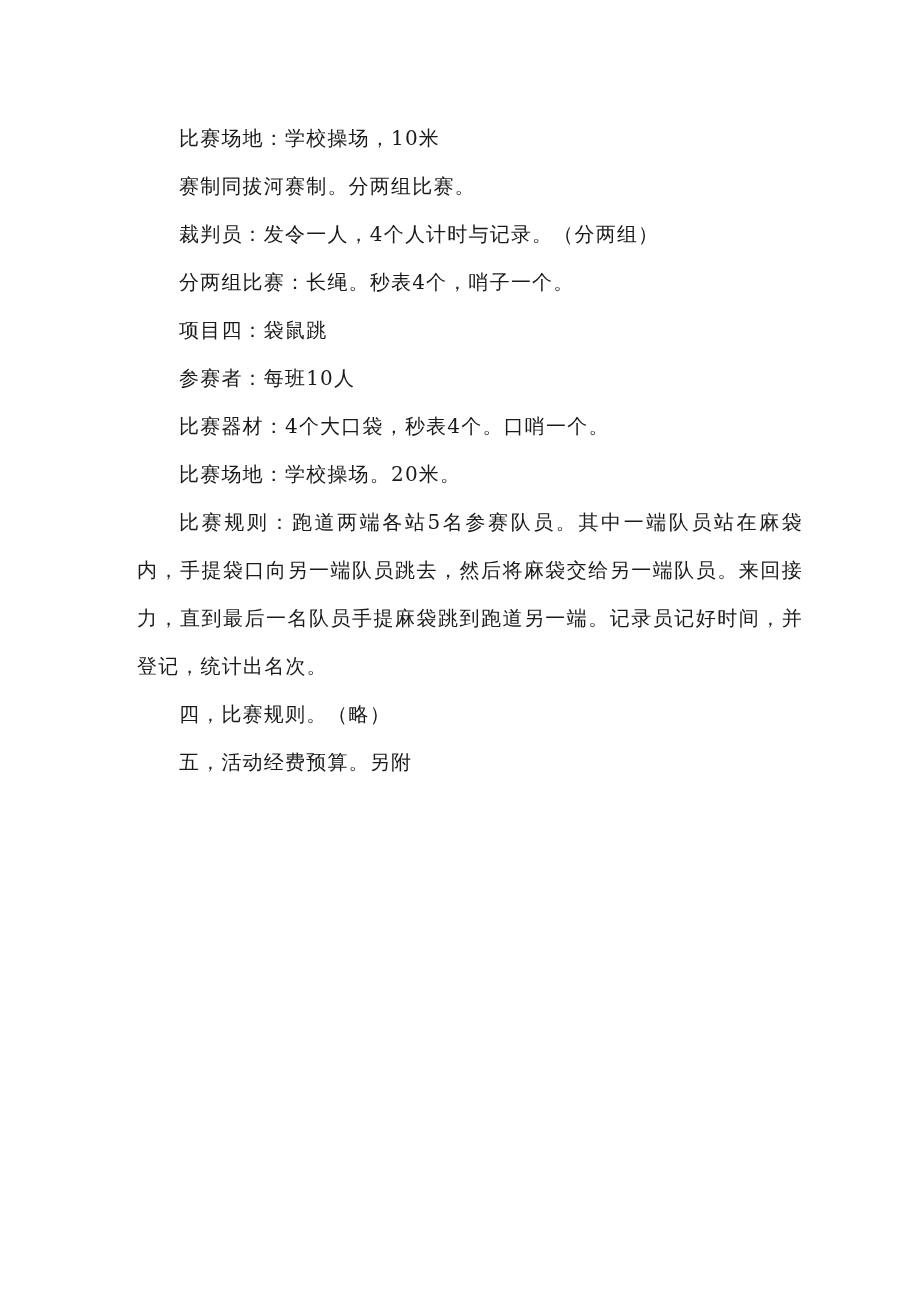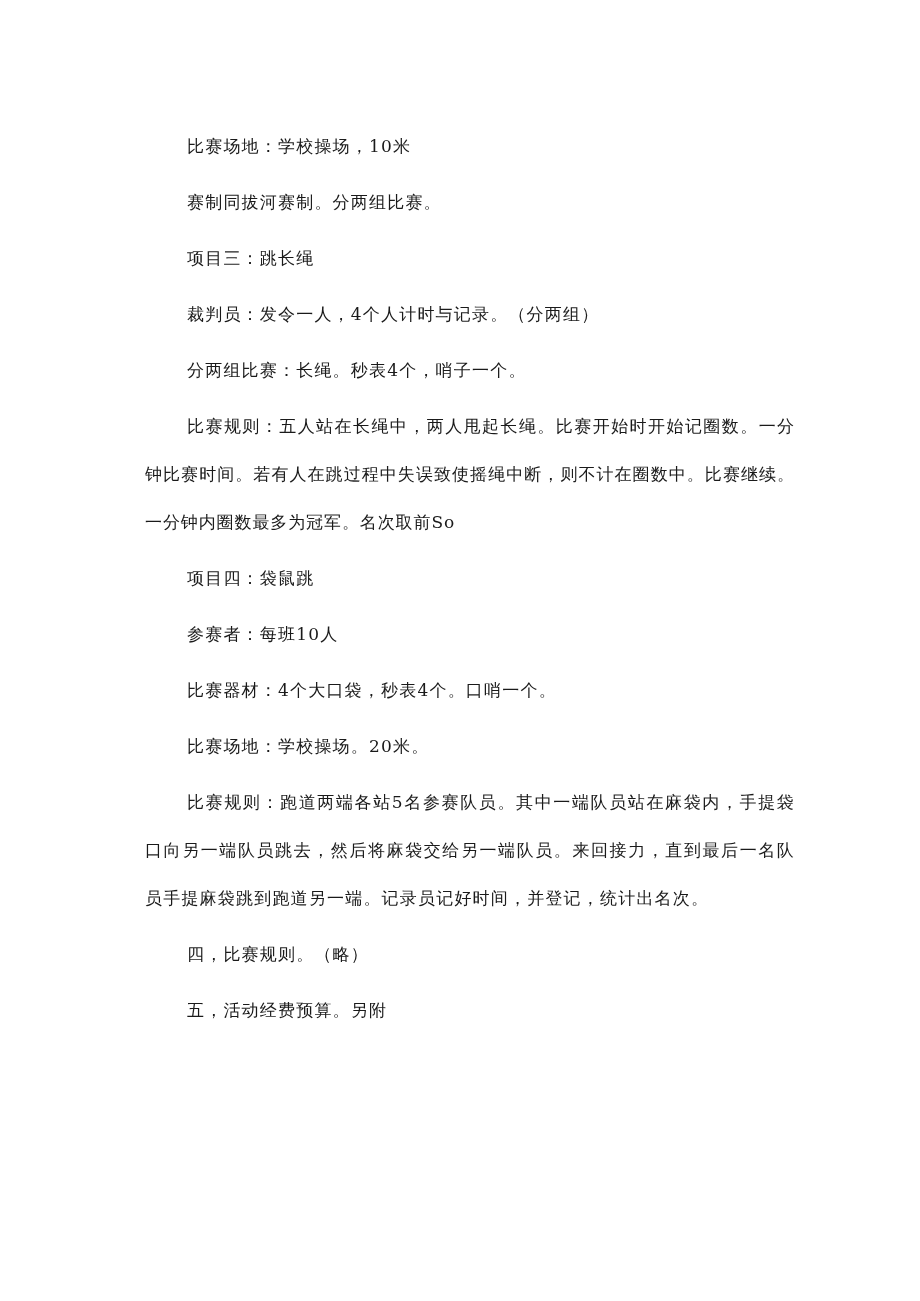--- a/index.html
+++ b/index.html
@@ -15,43 +15,41 @@
     font-family: "DejaVu Serif", "Liberation Serif", serif;
     color: #1a1a1a;
   }
   .page {
     position: absolute;
     left: 137px;
     top: 114px;
     width: 666px;
   }
   .para {
-    margin: 8px;
-    font-size: 17px;
+    margin: 0;
+    font-size: 20px;
     line-height: 48px;
     text-indent: 42px;
     letter-spacing: 1.2px;
     text-align: justify;
     white-space: normal;
     word-break: break-all;
   }
   .para.tight {
     letter-spacing: 0.9px;
   }
 </style>
 </head>
 <body>
 
 <div class="page">
   <p class="para">比赛场地：学校操场，10米</p>
   <p class="para">赛制同拔河赛制。分两组比赛。</p>
-  <p class="para">项目三：跳长绳</p>
   <p class="para">裁判员：发令一人，4个人计时与记录。（分两组）</p>
   <p class="para">分两组比赛：长绳。秒表4个，哨子一个。</p>
-  <p class="para tight">比赛规则：五人站在长绳中，两人甩起长绳。比赛开始时开始记圈数。一分钟比赛时间。若有人在跳过程中失误致使摇绳中断，则不计在圈数中。比赛继续。一分钟内圈数最多为冠军。名次取前So</p>
   <p class="para">项目四：袋鼠跳</p>
   <p class="para">参赛者：每班10人</p>
   <p class="para">比赛器材：4个大口袋，秒表4个。口哨一个。</p>
   <p class="para">比赛场地：学校操场。20米。</p>
   <p class="para">比赛规则：跑道两端各站5名参赛队员。其中一端队员站在麻袋内，手提袋口向另一端队员跳去，然后将麻袋交给另一端队员。来回接力，直到最后一名队员手提麻袋跳到跑道另一端。记录员记好时间，并登记，统计出名次。</p>
   <p class="para">四，比赛规则。（略）</p>
   <p class="para">五，活动经费预算。另附</p>
 </div>
 
 </body></html>

